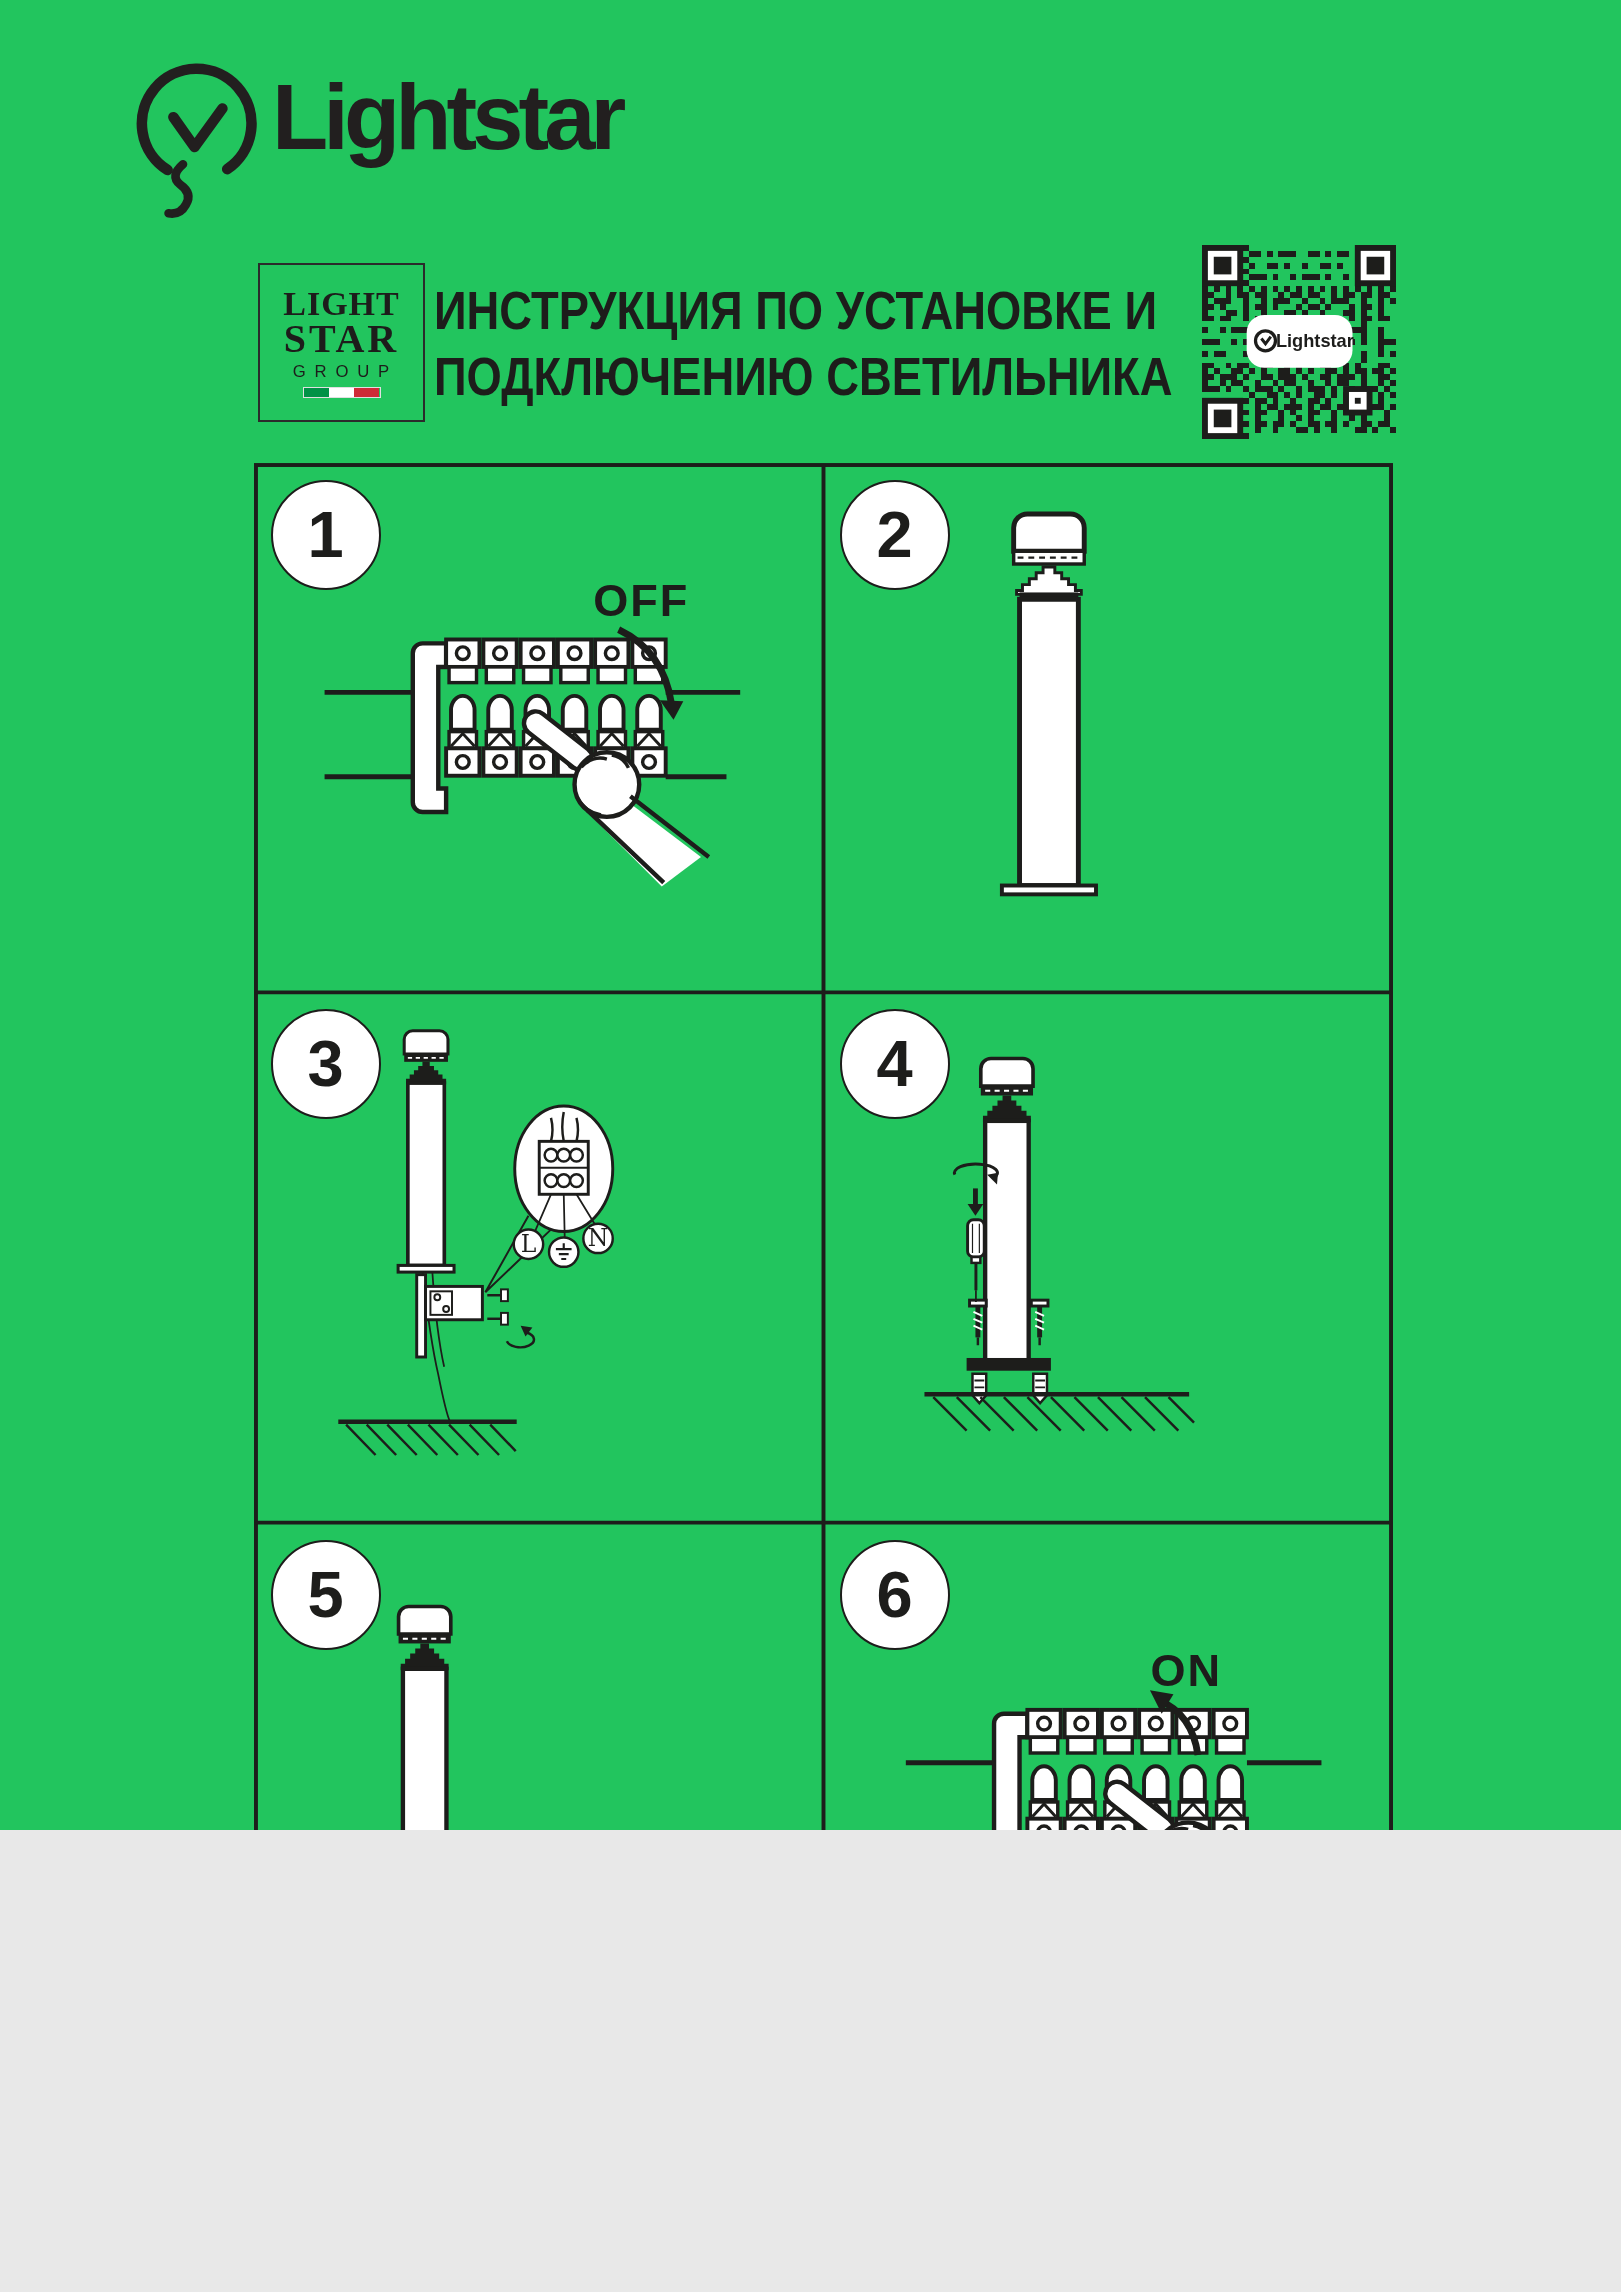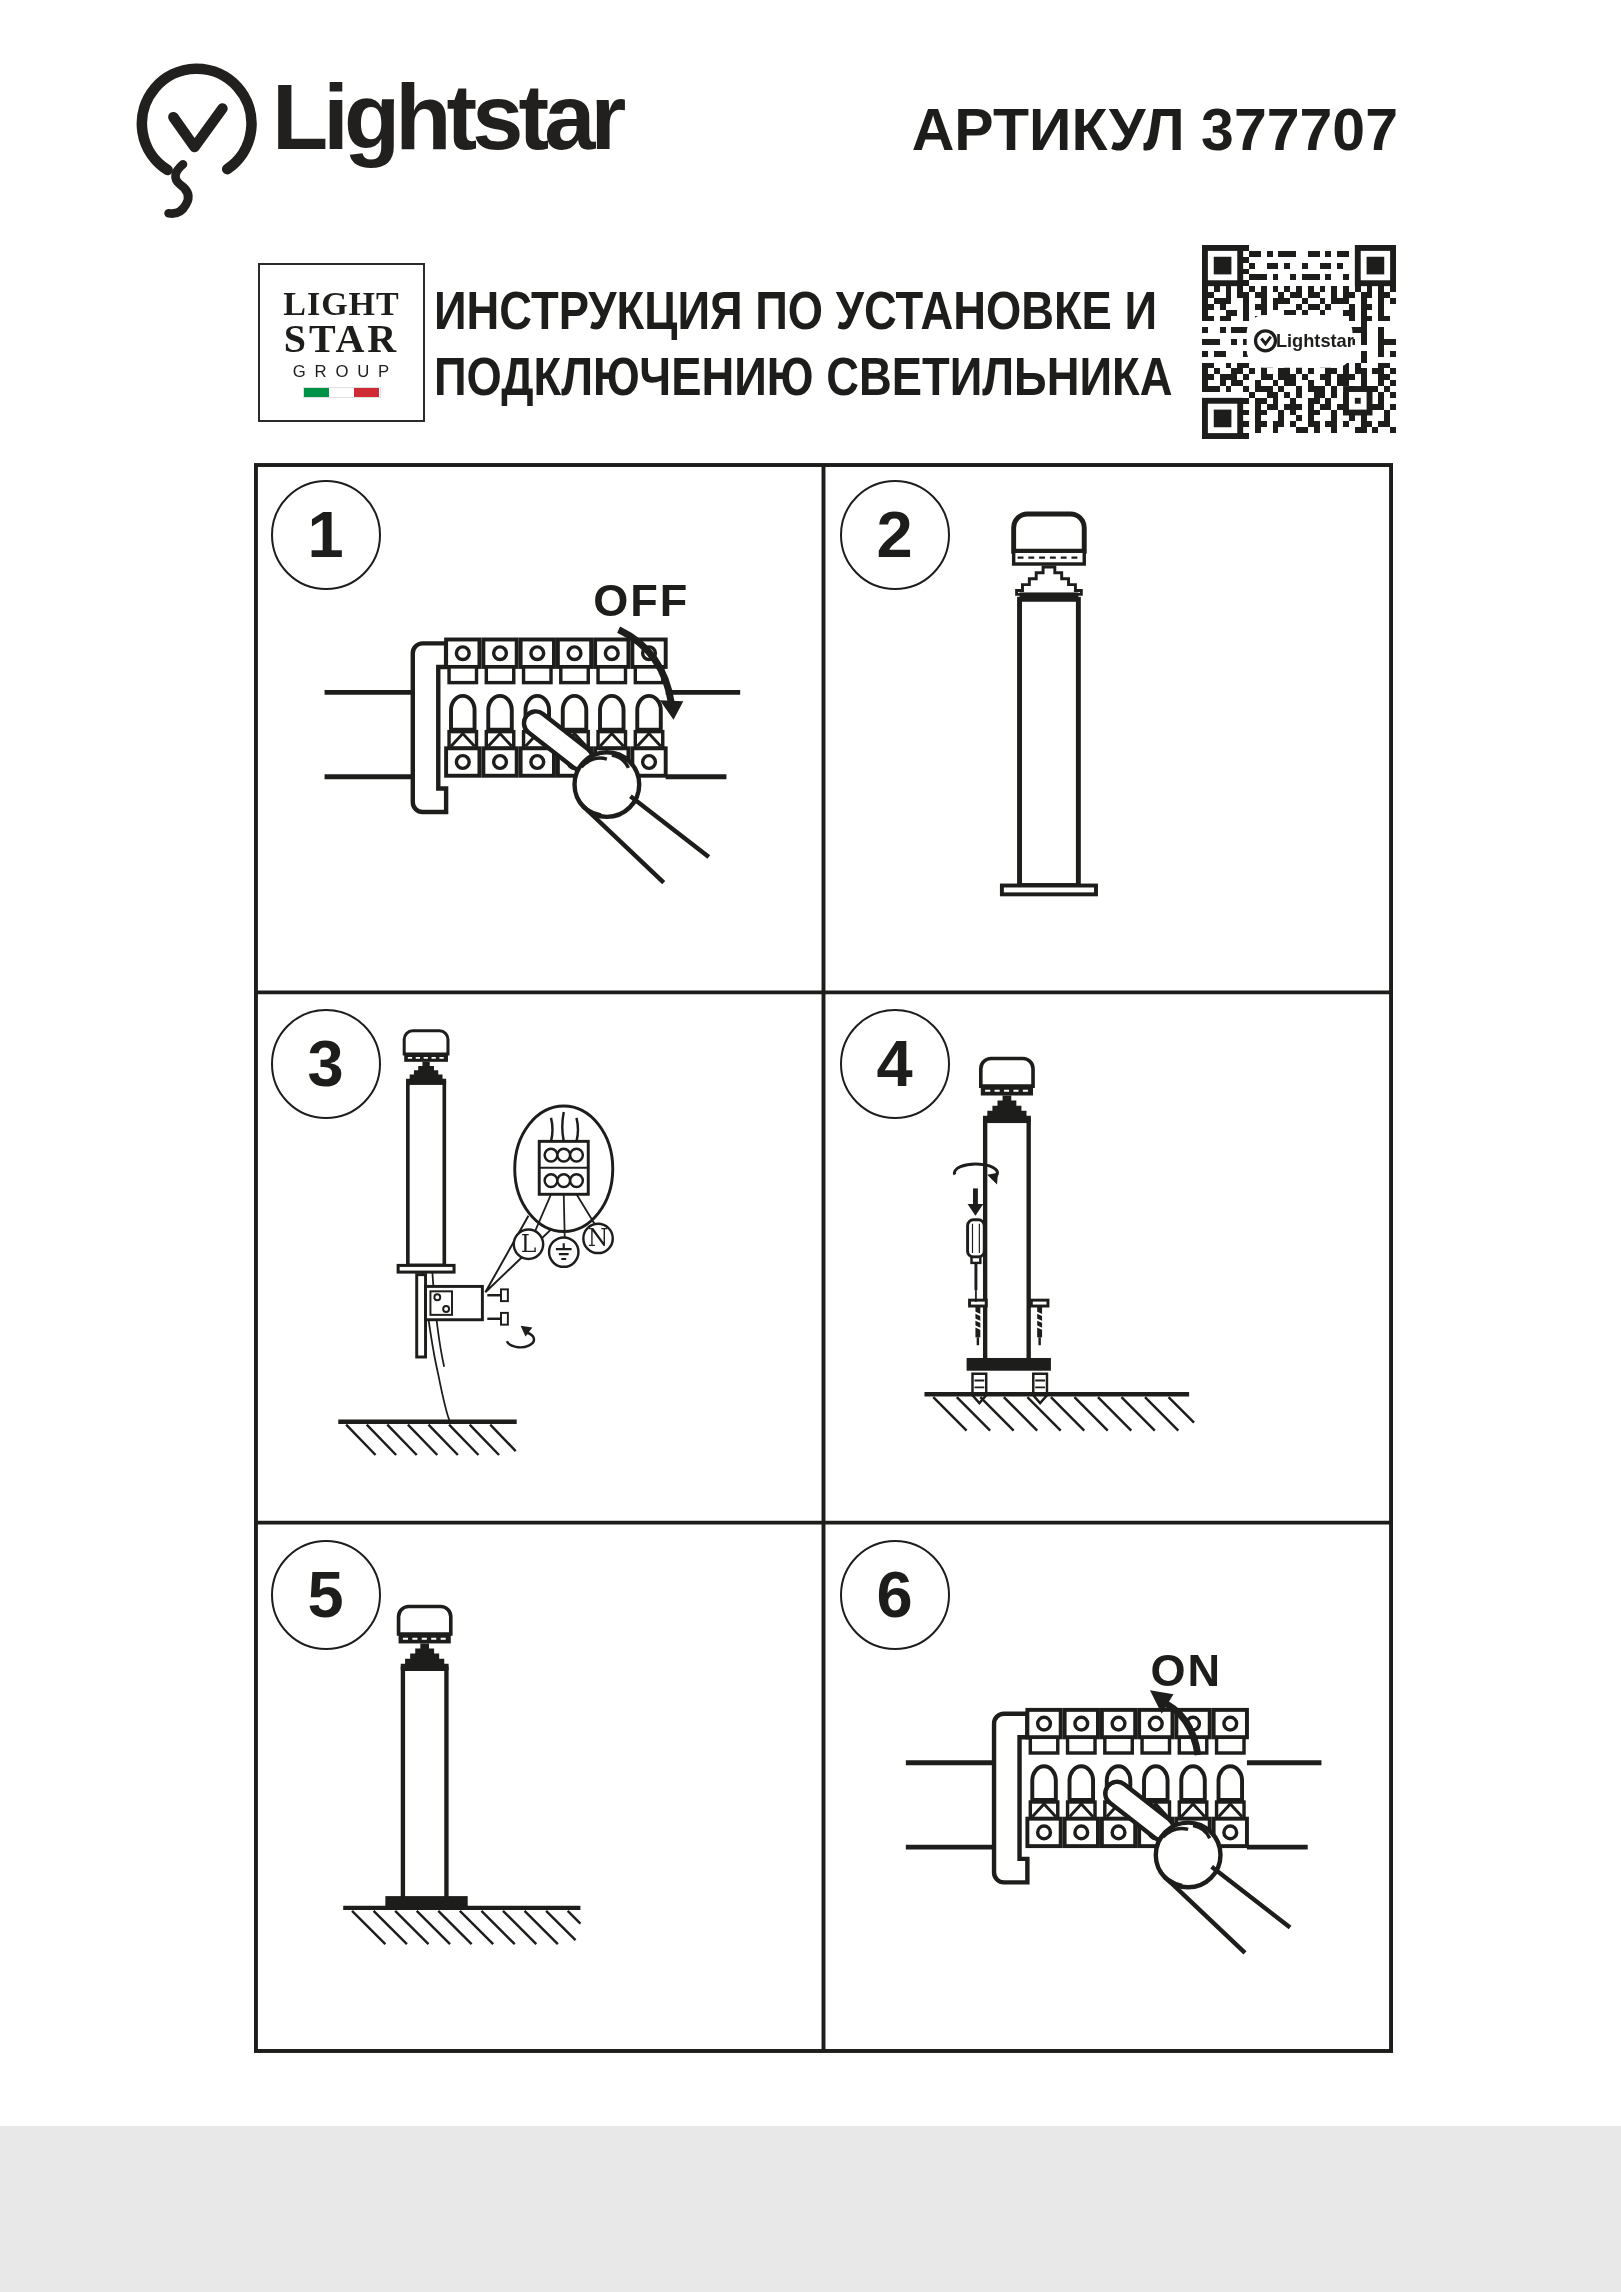--- a/index.html
+++ b/index.html
@@ -1,16 +1,16 @@
 <!DOCTYPE html>
 <html><head>
 <meta charset="utf-8">
 <style>
   html,body{margin:0;padding:0;background:#e8e8e8;}
-  .page{position:relative;width:1621px;height:2126px;background:#ffffff;overflow:hidden;
+  .page{position:relative;width:1621px;height:1830px;background:#22c55e;overflow:hidden;
         font-family:"Liberation Sans", sans-serif;color:#1d1d1b;}
   .abs{position:absolute;}
   
   .brand{left:272px;top:65px;font-size:92px;font-weight:bold;letter-spacing:-4.9px;color:#221f1f;}
   .article{right:223px;top:96px;font-size:59px;font-weight:bold;letter-spacing:0;}
   
   .lsg{left:258px;top:263px;width:163px;height:155px;border:2.5px solid #2b2b2b;
        display:flex;flex-direction:column;align-items:center;justify-content:center;text-align:center;}
   .lsg1{font-family:"Liberation Serif", serif;font-weight:bold;font-size:34px;letter-spacing:1px;line-height:.95;}
   .lsg2{font-family:"Liberation Serif", serif;font-weight:bold;font-size:40px;letter-spacing:2.9px;line-height:.95;}
@@ -42,21 +42,20 @@
 <div class="page">
 
   <svg class="abs bulb" width="125" height="178" viewBox="0 0 130 185">
     <g fill="none" stroke="#221f1f" stroke-linecap="round" stroke-linejoin="round">
       <path d="M36,130 A57,57 0 1 1 98,129" stroke-width="11"></path>
       <path d="M42,75 L64,106 L93,66" stroke-width="11"></path>
       <path d="M52,124 q-14,12 -3,21 q13,9 6,21 q-6,11 -18,9" stroke-width="9"></path>
     </g>
   </svg>
   <div class="abs brand">Lightstar</div>
-  <div class="abs article">АРТИКУЛ 377707</div>
 
   <div class="abs title">
     <div class="tline">ИНСТРУКЦИЯ ПО УСТАНОВКЕ И</div>
     <div class="tline">ПОДКЛЮЧЕНИЮ СВЕТИЛЬНИКА</div>
   </div>
 
   <div class="abs lsg">
     <div class="lsg1">LIGHT</div>
     <div class="lsg2">STAR</div>
     <div class="lsg3">GROUP</div>

